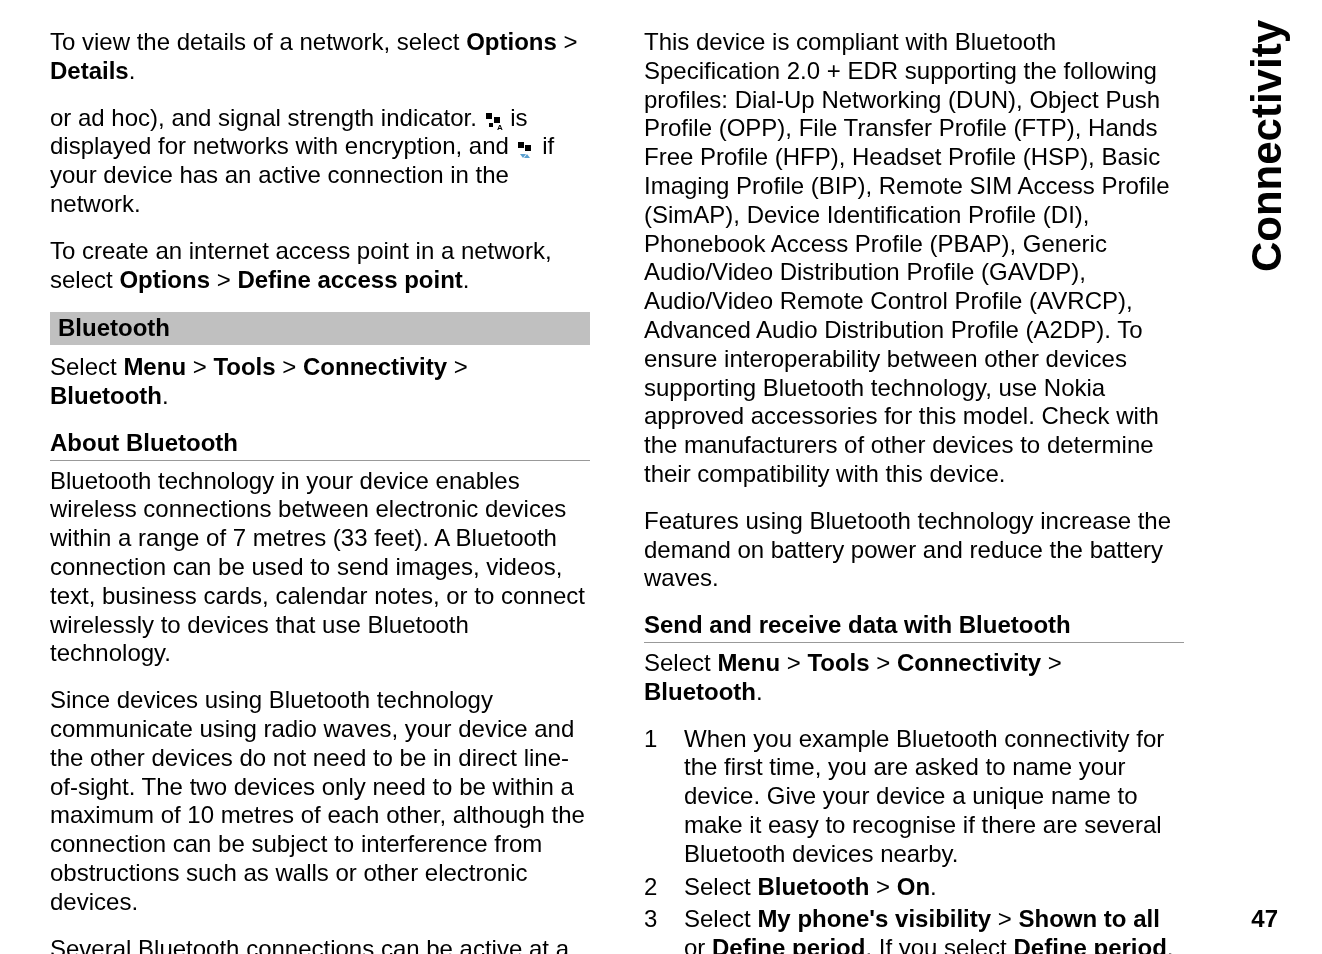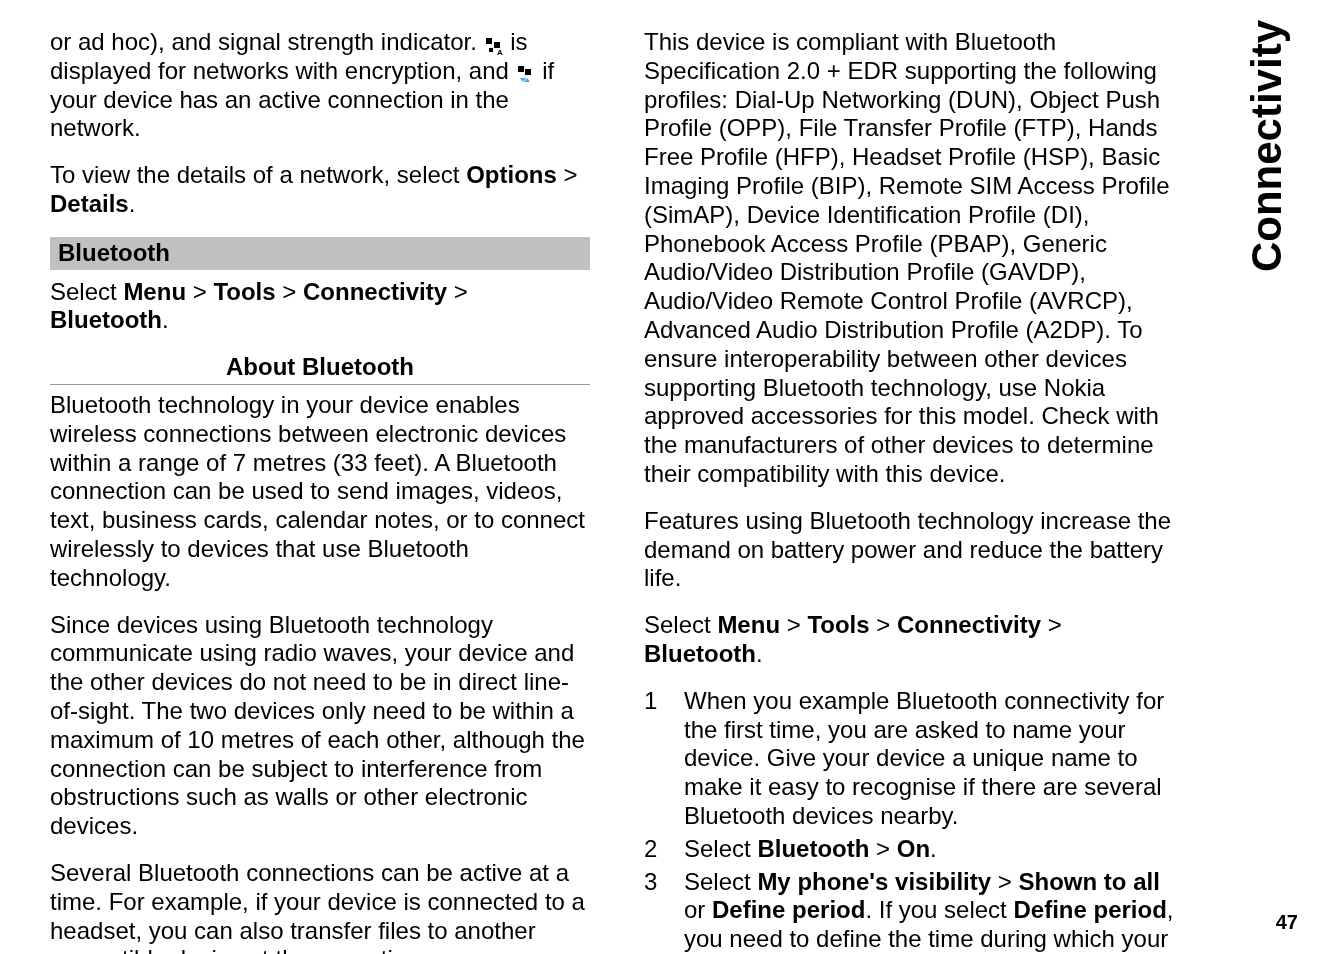--- a/index.html
+++ b/index.html
@@ -29,21 +29,20 @@
     font-weight: bold;
     margin-bottom: 8px;
     margin-top: 10px;
   }
   .subhead {
     font-weight: bold;
     border-bottom: 1px solid #999;
     padding-bottom: 2px;
     margin-bottom: 6px;
     margin-top: 10px;
-    text-align: center;
   }
   .icon {
     display: inline-block;
     width: 20px;
     height: 20px;
     vertical-align: middle;
   }
   ol {
     list-style: none;
     counter-reset: item;
@@ -63,67 +62,71 @@
     position: absolute;
     right: 30px;
     top: 20px;
     font-size: 42px;
     font-weight: bold;
     writing-mode: vertical-rl;
     transform: rotate(180deg);
   }
   .page-num {
     position: absolute;
-    right: 24px;
+    right: 44px;
     bottom: 20px;
-    font-size: 20px;
+    font-size: 24px;
     font-weight: bold;
   }
 </style>
 </head>
 <body>
 
 <div class="columns">
   <div class="col">
+    <p>
+      <span>To view the details of a network, select </span><span class="bold">Options</span><span> &gt; </span><span class="bold">Details</span><span>.</span>
+    </p>
+
     <p>
       <span>or ad hoc), and signal strength indicator. </span><span class="icon"><svg viewBox="0 0 20 20">
             <rect x="2" y="2" width="6" height="6" fill="#000"></rect>
             <rect x="10" y="6" width="6" height="6" fill="#000"></rect>
             <rect x="5" y="12" width="4" height="4" fill="#000"></rect>
             <text x="13" y="19" font-size="8" font-weight="bold">A</text>
           </svg></span><span> is displayed for networks with encryption, and </span><span class="icon"><svg viewBox="0 0 20 20">
             <rect x="2" y="2" width="6" height="6" fill="#000"></rect>
             <rect x="9" y="5" width="6" height="6" fill="#000"></rect>
             <path d="M4 14 L10 14 L7 18 Z" fill="#5aa0d0"></path>
             <path d="M14 18 L8 18 L11 14 Z" fill="#5aa0d0"></path>
           </svg></span><span> if your device has an active connection in the network.</span>
     </p>
 
     <p>
-      <span>To view the details of a network, select </span><span class="bold">Options</span><span> &gt; </span><span class="bold">Details</span><span>.</span>
+      <span>To create an internet access point in a network, select </span><span class="bold">Options</span><span> &gt; </span><span class="bold">Define access point</span><span>.</span>
     </p>
-
 
     <div class="section-bar">Bluetooth</div>
 
     <p>
       <span>Select </span><span class="bold">Menu</span><span> &gt; </span><span class="bold">Tools</span><span> &gt; </span><span class="bold">Connectivity</span><span> &gt; </span><span class="bold">Bluetooth</span><span>.</span>
     </p>
 
     <div class="subhead">About Bluetooth</div>
 
     <p>Bluetooth technology in your device enables wireless connections between electronic devices within a range of 7 metres (33 feet). A Bluetooth connection can be used to send images, videos, text, business cards, calendar notes, or to connect wirelessly to devices that use Bluetooth technology.</p>
     <p>Since devices using Bluetooth technology communicate using radio waves, your device and the other devices do not need to be in direct line-of-sight. The two devices only need to be within a maximum of 10 metres of each other, although the connection can be subject to interference from obstructions such as walls or other electronic devices.</p>
     <p style="margin-bottom:0;">Several Bluetooth connections can be active at a time. For example, if your device is connected to a headset, you can also transfer files to another compatible device at the same time.</p>
   </div>
 
   <div class="col">
     <p>This device is compliant with Bluetooth Specification 2.0 + EDR supporting the following profiles: Dial-Up Networking (DUN), Object Push Profile (OPP), File Transfer Profile (FTP), Hands Free Profile (HFP), Headset Profile (HSP), Basic Imaging Profile (BIP), Remote SIM Access Profile (SimAP), Device Identification Profile (DI), Phonebook Access Profile (PBAP), Generic Audio/Video Distribution Profile (GAVDP), Audio/Video Remote Control Profile (AVRCP), Advanced Audio Distribution Profile (A2DP). To ensure interoperability between other devices supporting Bluetooth technology, use Nokia approved accessories for this model. Check with the manufacturers of other devices to determine their compatibility with this device.</p>
-    <p>Features using Bluetooth technology increase the demand on battery power and reduce the battery life.</p>
+    <p>Features using Bluetooth technology increase the demand on battery power and reduce the battery waves.</p>
 
+    <div class="subhead">Send and receive data with Bluetooth</div>
 
     <p>
       <span>Select </span><span class="bold">Menu</span><span> &gt; </span><span class="bold">Tools</span><span> &gt; </span><span class="bold">Connectivity</span><span> &gt; </span><span class="bold">Bluetooth</span><span>.</span>
     </p>
 
     <ol>
       <li>
         <span class="num">1</span>
         <span class="txt">When you example Bluetooth connectivity for the first time, you are asked to name your device. Give your device a unique name to make it easy to recognise if there are several Bluetooth devices nearby.</span>
       </li>

